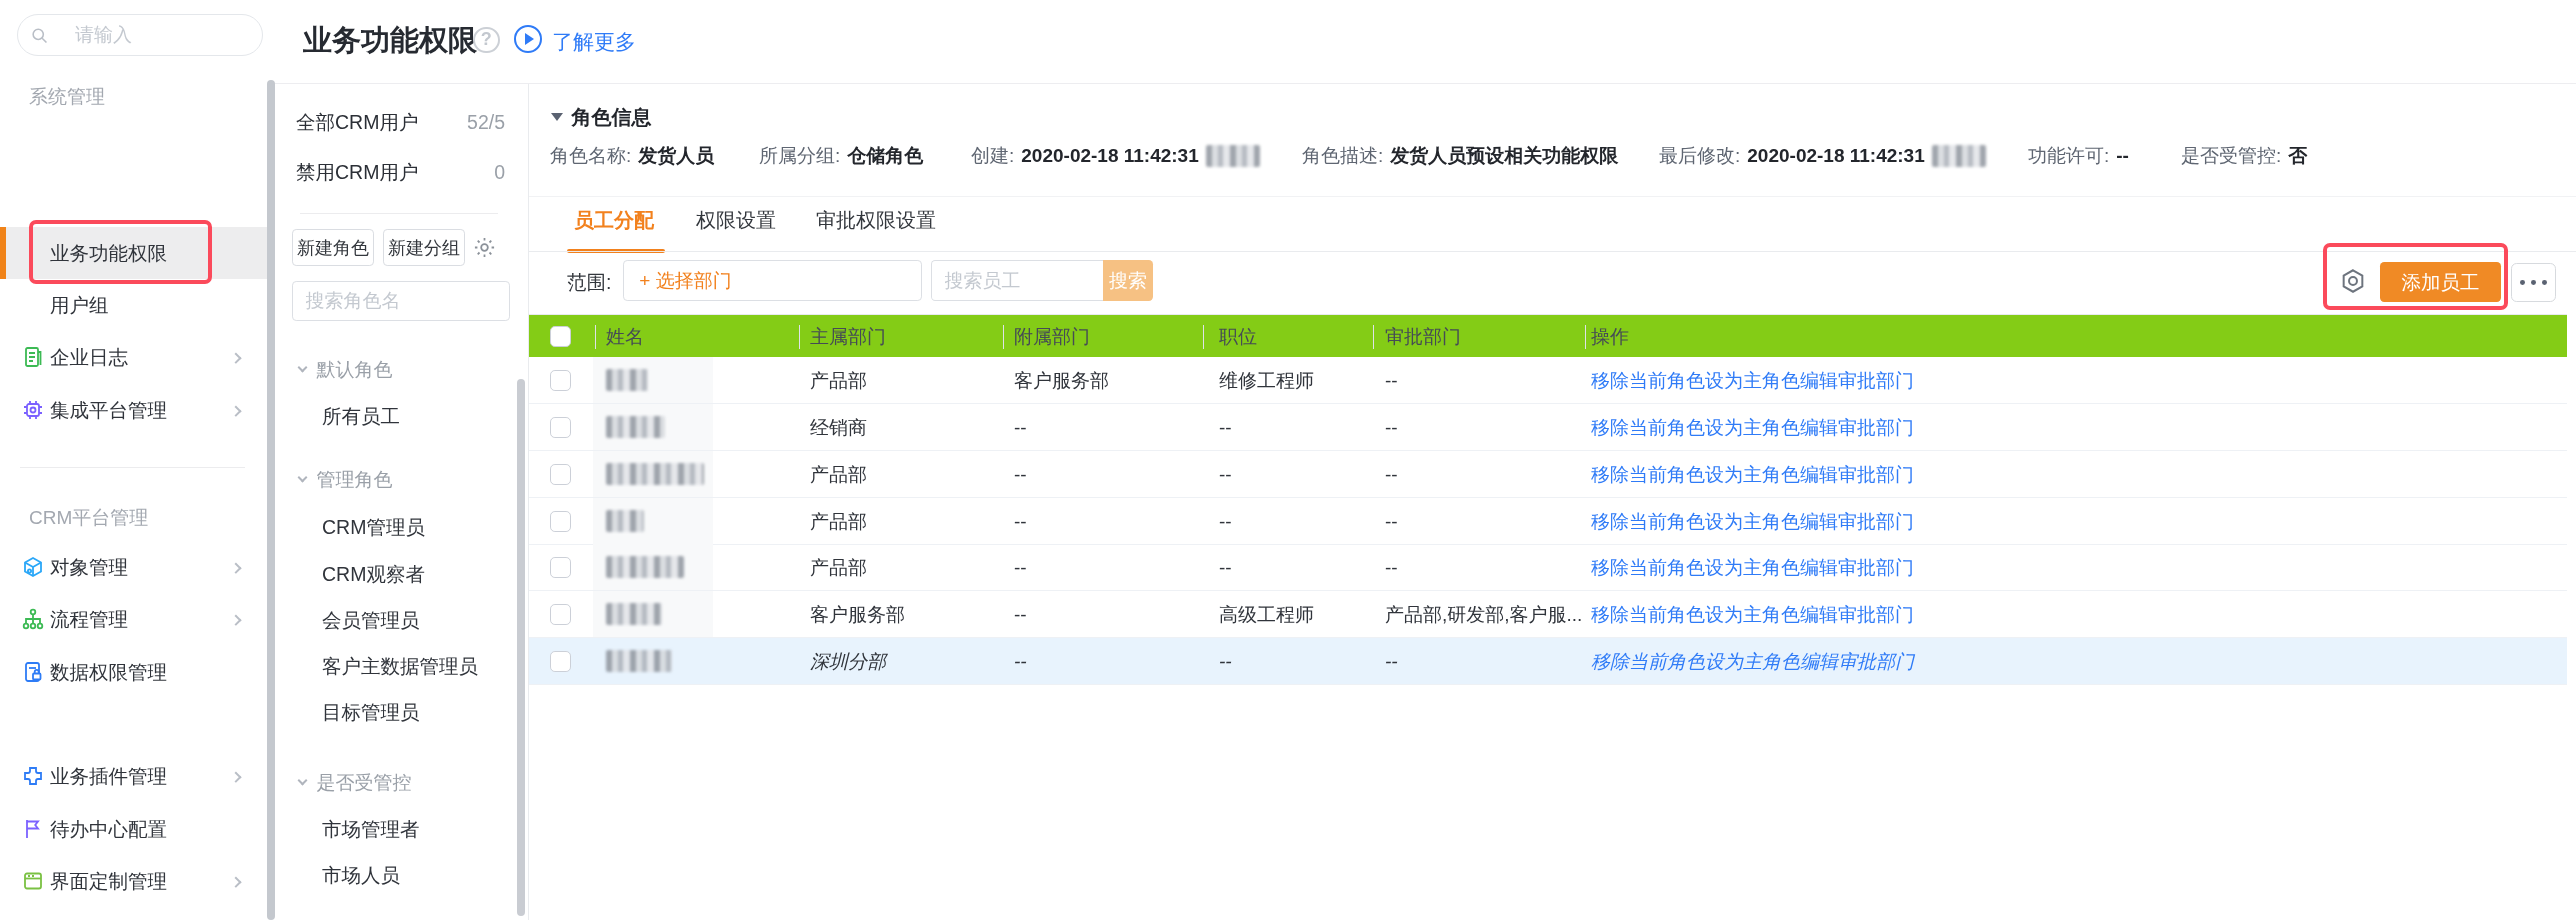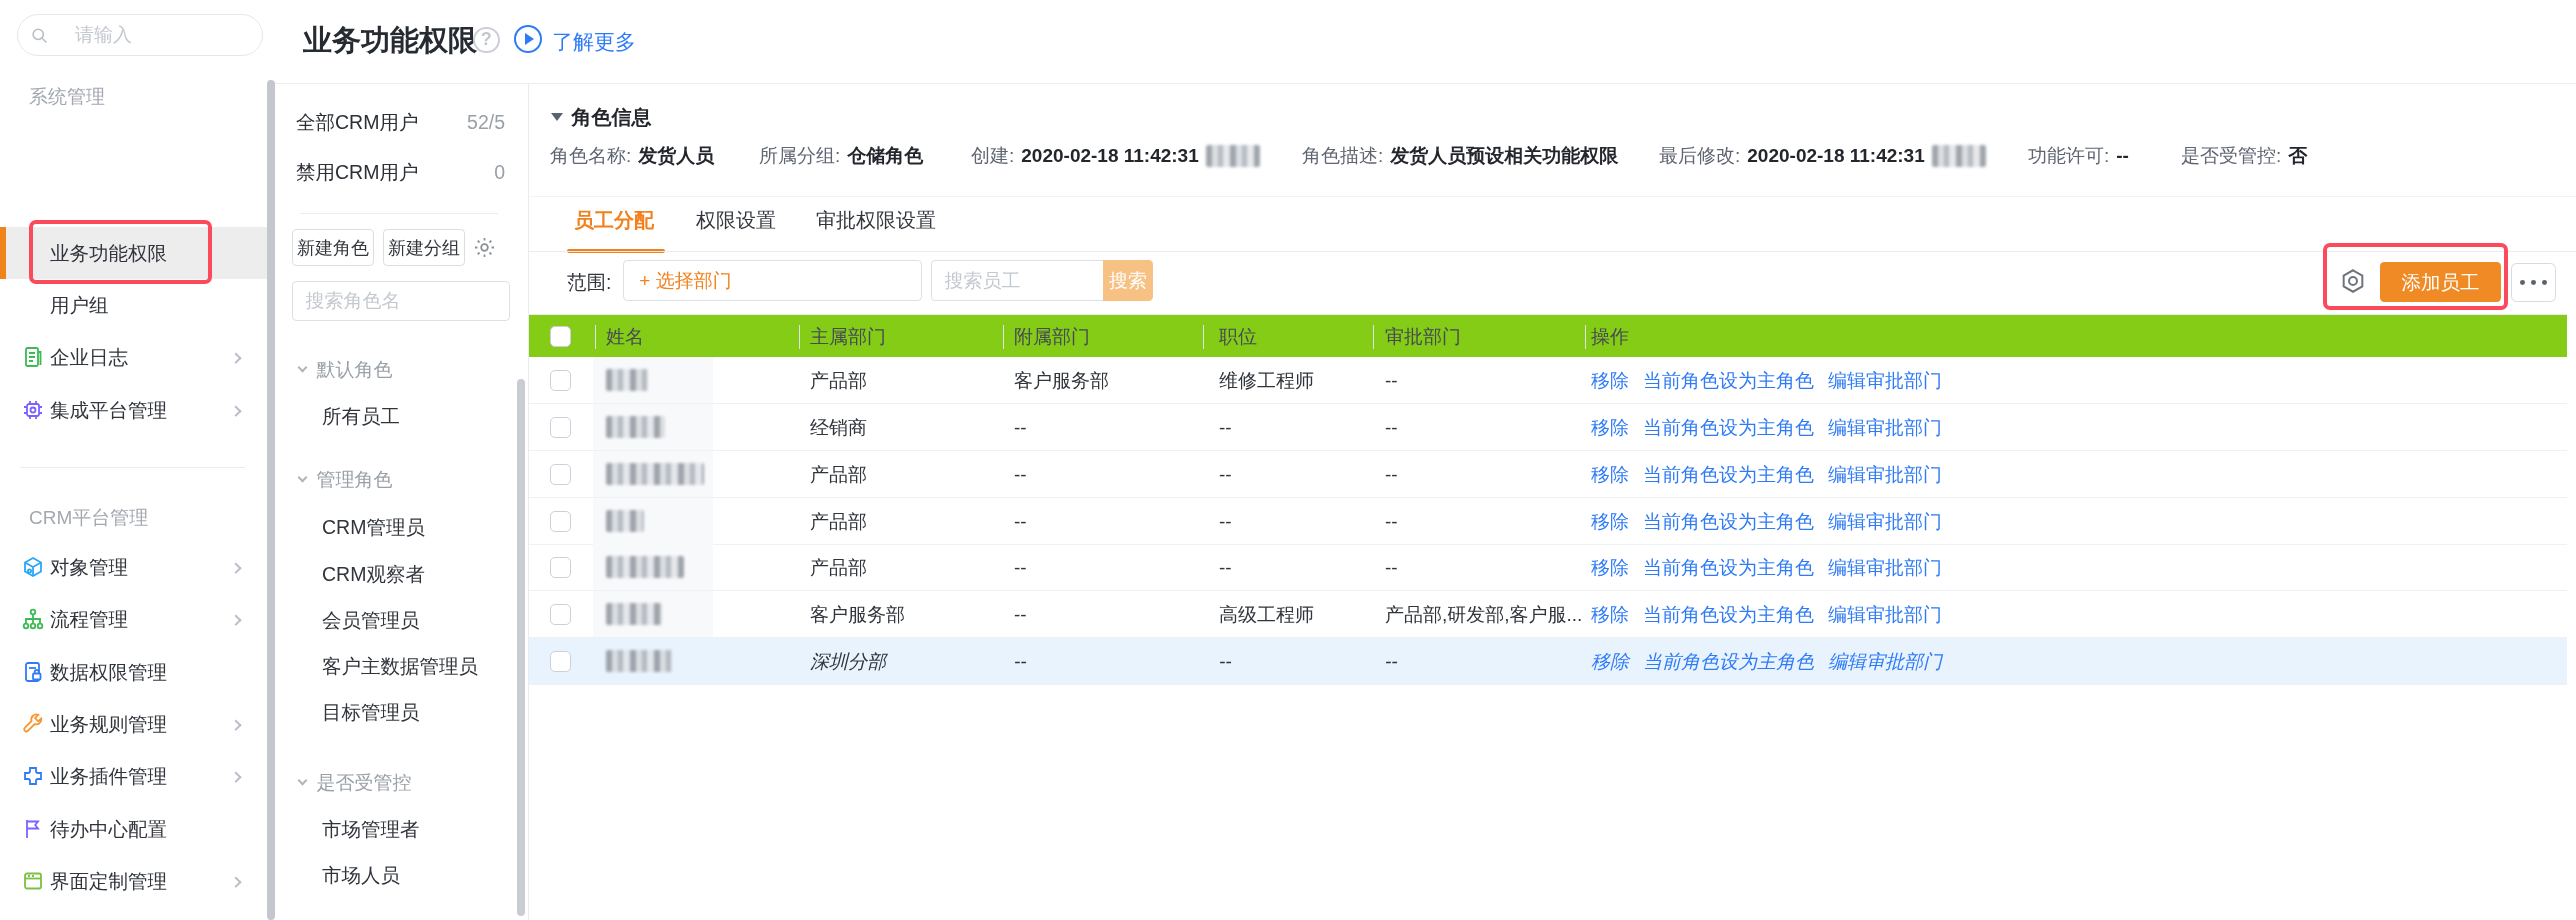--- a/index.html
+++ b/index.html
@@ -79,21 +79,21 @@
   .th { position:absolute; top:0; height:43px; display:flex; align-items:center; font-size:19px; color:#454b55; white-space:nowrap; }
   .th-sep { position:absolute; top:9.8px; width:0.7px; height:24px; background:#dfe2e7; }
   .cb { position:absolute; left:21px; width:21px; height:21px; border:1.4px solid #ccd0d8; border-radius:4.9px; background:#fff; cursor:pointer; }
   .thead .cb { top:11px; }
   .trow { position:absolute; left:0; width:2038px; height:47px; border-bottom:0.7px solid #eef1f5; }
   .trow.hl { background:#e8f3fd;font-style:italic; }
   .trow .cb { top:12.6px; }
   .name-mask { position:absolute; left:64px; top:0; width:120px; height:46px; background:#f8f9fa; display:flex; align-items:center; padding-left:12.6px; }
   .trow.hl .name-mask { background:transparent; }
   .td { position:absolute; top:0; height:47px; display:flex; align-items:center; font-size:19px; color:#30343b; white-space:nowrap; }
-  .ops { position:absolute; left:1062px; top:0; height:47px; display:flex; align-items:center; gap:14px; }
+  .ops { position:absolute; left:1062px; top:0; height:47px; display:flex; align-items:center; }
   .ops span { color:#2f7bf7; font-size:19px; cursor:pointer; white-space:nowrap; }
   svg { display:block; }
 </style>
 </head>
 <body>
 
 <div class="screen">
 
   <aside class="sidebar">
     <div class="side-search">
@@ -176,29 +176,20 @@
           <svg width="24" height="24" viewBox="0 0 24 24" fill="none" stroke="#2e7cf6" stroke-width="1.8">
             <rect x="5" y="3" width="13" height="18" rx="2"></rect>
             <path d="M8 8h7"></path>
             <rect x="12" y="13.5" width="7.5" height="6" rx="1" fill="#fff"></rect>
             <path d="M13.7 13.5v-1.6a2 2 0 014 0v1.6"></path>
           </svg>
         </span>
       <span class="s-label">数据权限管理</span>
     </div>
 
-    <div class="s-item" style="top:698px">
-      <span class="s-ico">
-          <svg width="24" height="24" viewBox="0 0 24 24" fill="none" stroke="#f6962e" stroke-width="1.8">
-            <path d="M20.3 7.6a5 5 0 01-6.6 4.5l-6.6 6.6a2.2 2.2 0 11-3.1-3.1l6.6-6.6a5 5 0 016.7-6.2L14 6.1l3.2 3.2 3-2.9c.1.4.1.8.1 1.2z"></path>
-          </svg>
-        </span>
-      <span class="s-label">业务规则管理</span>
-      <span class="s-chev"><i class="chev right"></i></span>
-    </div>
 
     <div class="s-item" style="top:750px">
       <span class="s-ico">
           <svg width="24" height="24" viewBox="0 0 24 24" fill="none" stroke="#2e7cf6" stroke-width="1.8">
             <path d="M9 4h6v3a2 2 0 002 2h3v6h-3a2 2 0 00-2 2v3H9v-3a2 2 0 00-2-2H4V9h3a2 2 0 002-2V4z"></path>
           </svg>
         </span>
       <span class="s-label">业务插件管理</span>
       <span class="s-chev"><i class="chev right"></i></span>
     </div>

